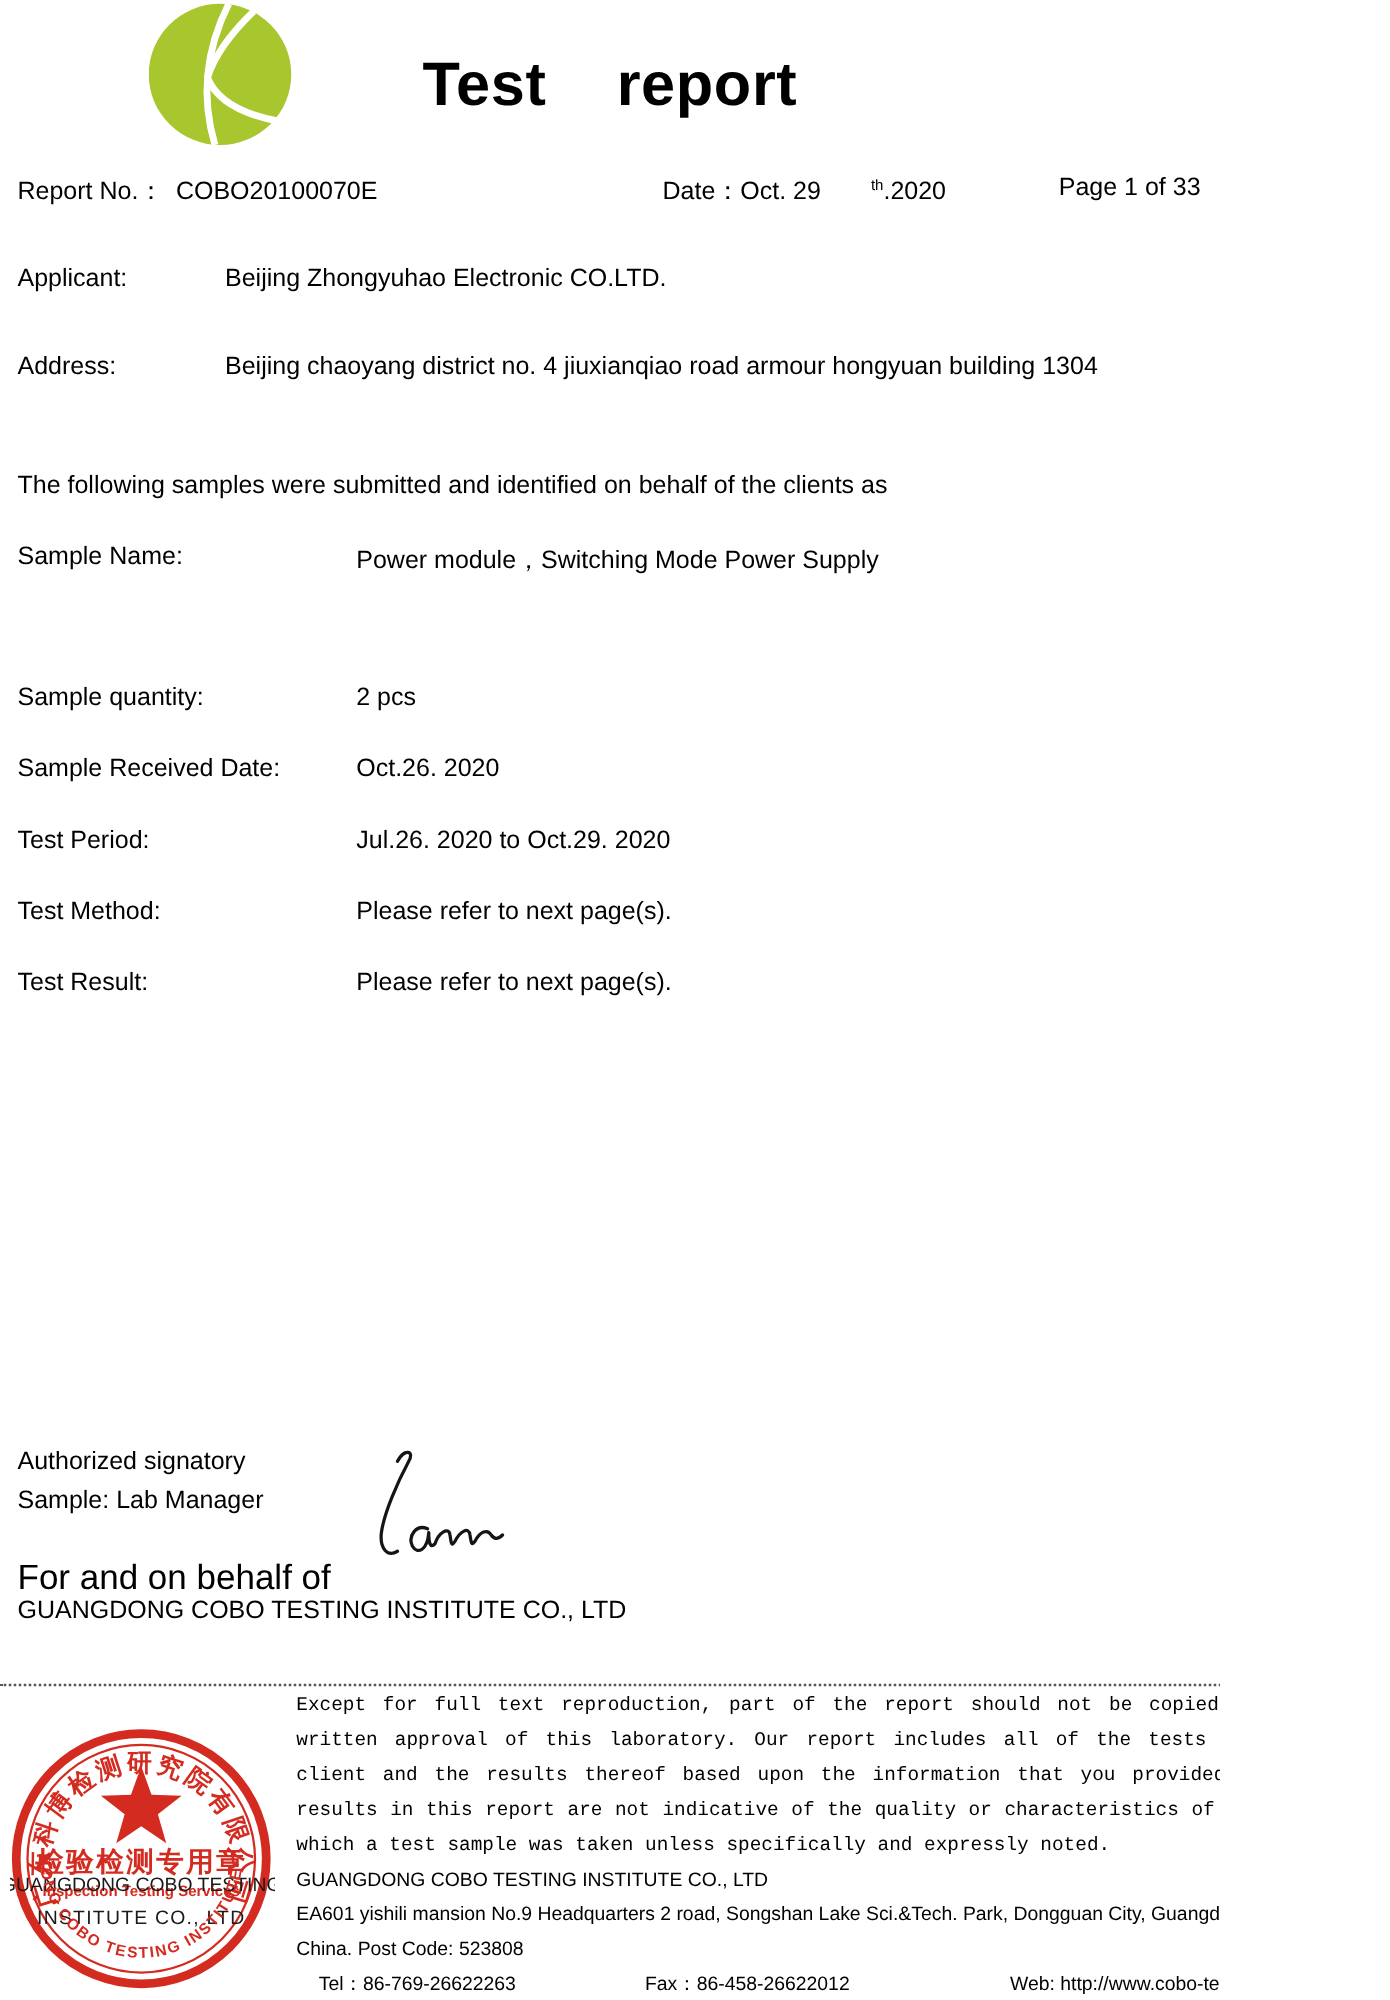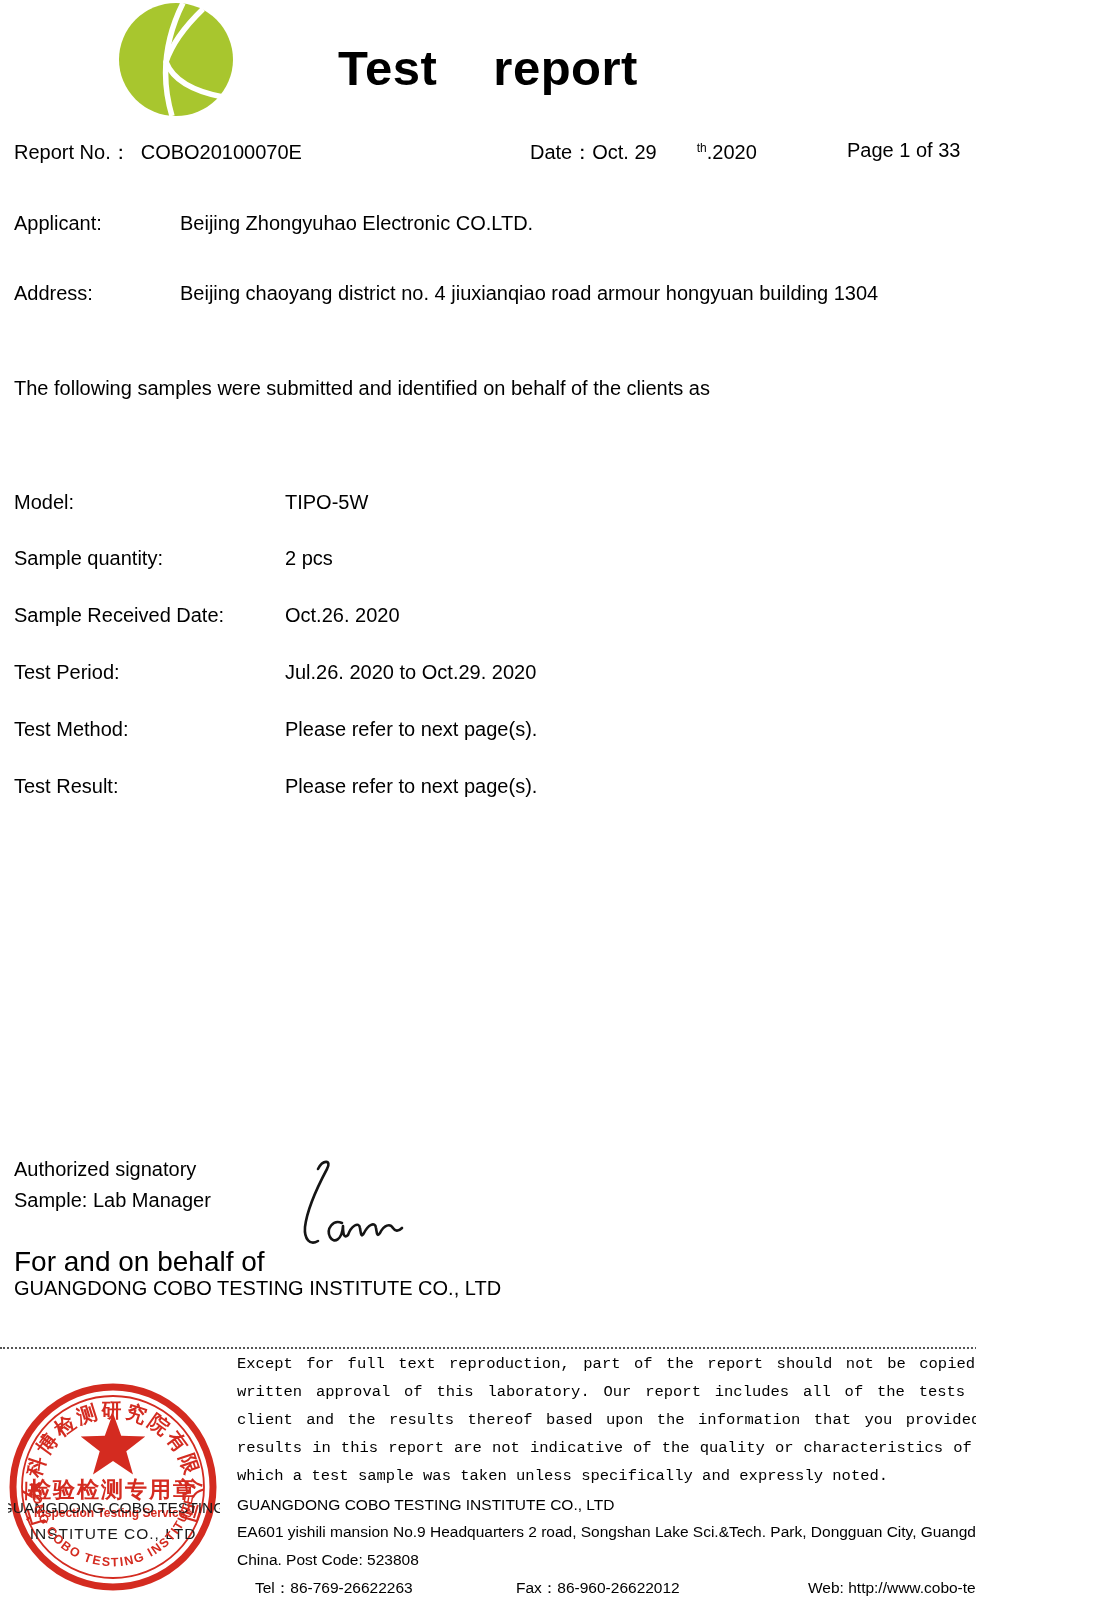--- a/index.html
+++ b/index.html
@@ -66,23 +66,23 @@
     <span class="lbl">Applicant:</span>
     <span class="val">Beijing Zhongyuhao Electronic CO.LTD.</span>
   </div>
   <div class="lblrow col1" style="top:282px">
     <span class="lbl">Address:</span>
     <span class="val">Beijing chaoyang district no. 4 jiuxianqiao road armour hongyuan building 1304</span>
   </div>
 
   <div class="intro">The following samples were submitted and identified on behalf of the clients as</div>
 
-  <div class="lblrow col2" style="top:491px">
-    <span class="lbl">Model:</span>
-    <span class="val">TIPO-5W</span>
+  <div class="lblrow col2" style="top:434px">
+    <span class="lbl">Sample Name:</span>
+    <span class="val">Power module，Switching Mode Power Supply</span>
   </div>
   <div class="lblrow col2" style="top:547px">
     <span class="lbl">Sample quantity:</span>
     <span class="val">2 pcs</span>
   </div>
   <div class="lblrow col2" style="top:604px">
     <span class="lbl">Sample Received Date:</span>
     <span class="val">Oct.26. 2020</span>
   </div>
   <div class="lblrow col2" style="top:661px">
@@ -134,18 +134,18 @@
       <textPath href="#arcBottom" startOffset="50%" text-anchor="middle">GUANGDONG COBO TESTING INSTITUTE CO.,LTD</textPath>
     </text>
   </svg>
 
   <div class="footer">
     <p class="disclaimer">Except for full text reproduction, part of the report should not be copied without the written approval of this laboratory. Our report includes all of the tests requested by client and the results thereof based upon the information that you provided to us. The results in this report are not indicative of the quality or characteristics of the lot from which a test sample was taken unless specifically and expressly noted.</p>
     <div class="fline">GUANGDONG COBO TESTING INSTITUTE CO., LTD</div>
     <div class="fline">EA601 yishili mansion No.9 Headquarters 2 road, Songshan Lake Sci.&amp;Tech. Park, Dongguan City, Guangdong Province, China. Post Code: 523808</div>
     <div class="telrow">
       <span class="seg t1"><span>Tel：</span><span>86-769-26622263</span></span>
-      <span class="seg t2"><span>Fax：</span><span>86-960-26622012</span></span>
+      <span class="seg t2"><span>Fax：</span><span>86-458-26622012</span></span>
       <span class="seg t3"><span>Web: </span><span>http://www.cobo-test.com</span></span>
     </div>
   </div>
 
 </div>
 
 </body></html>

